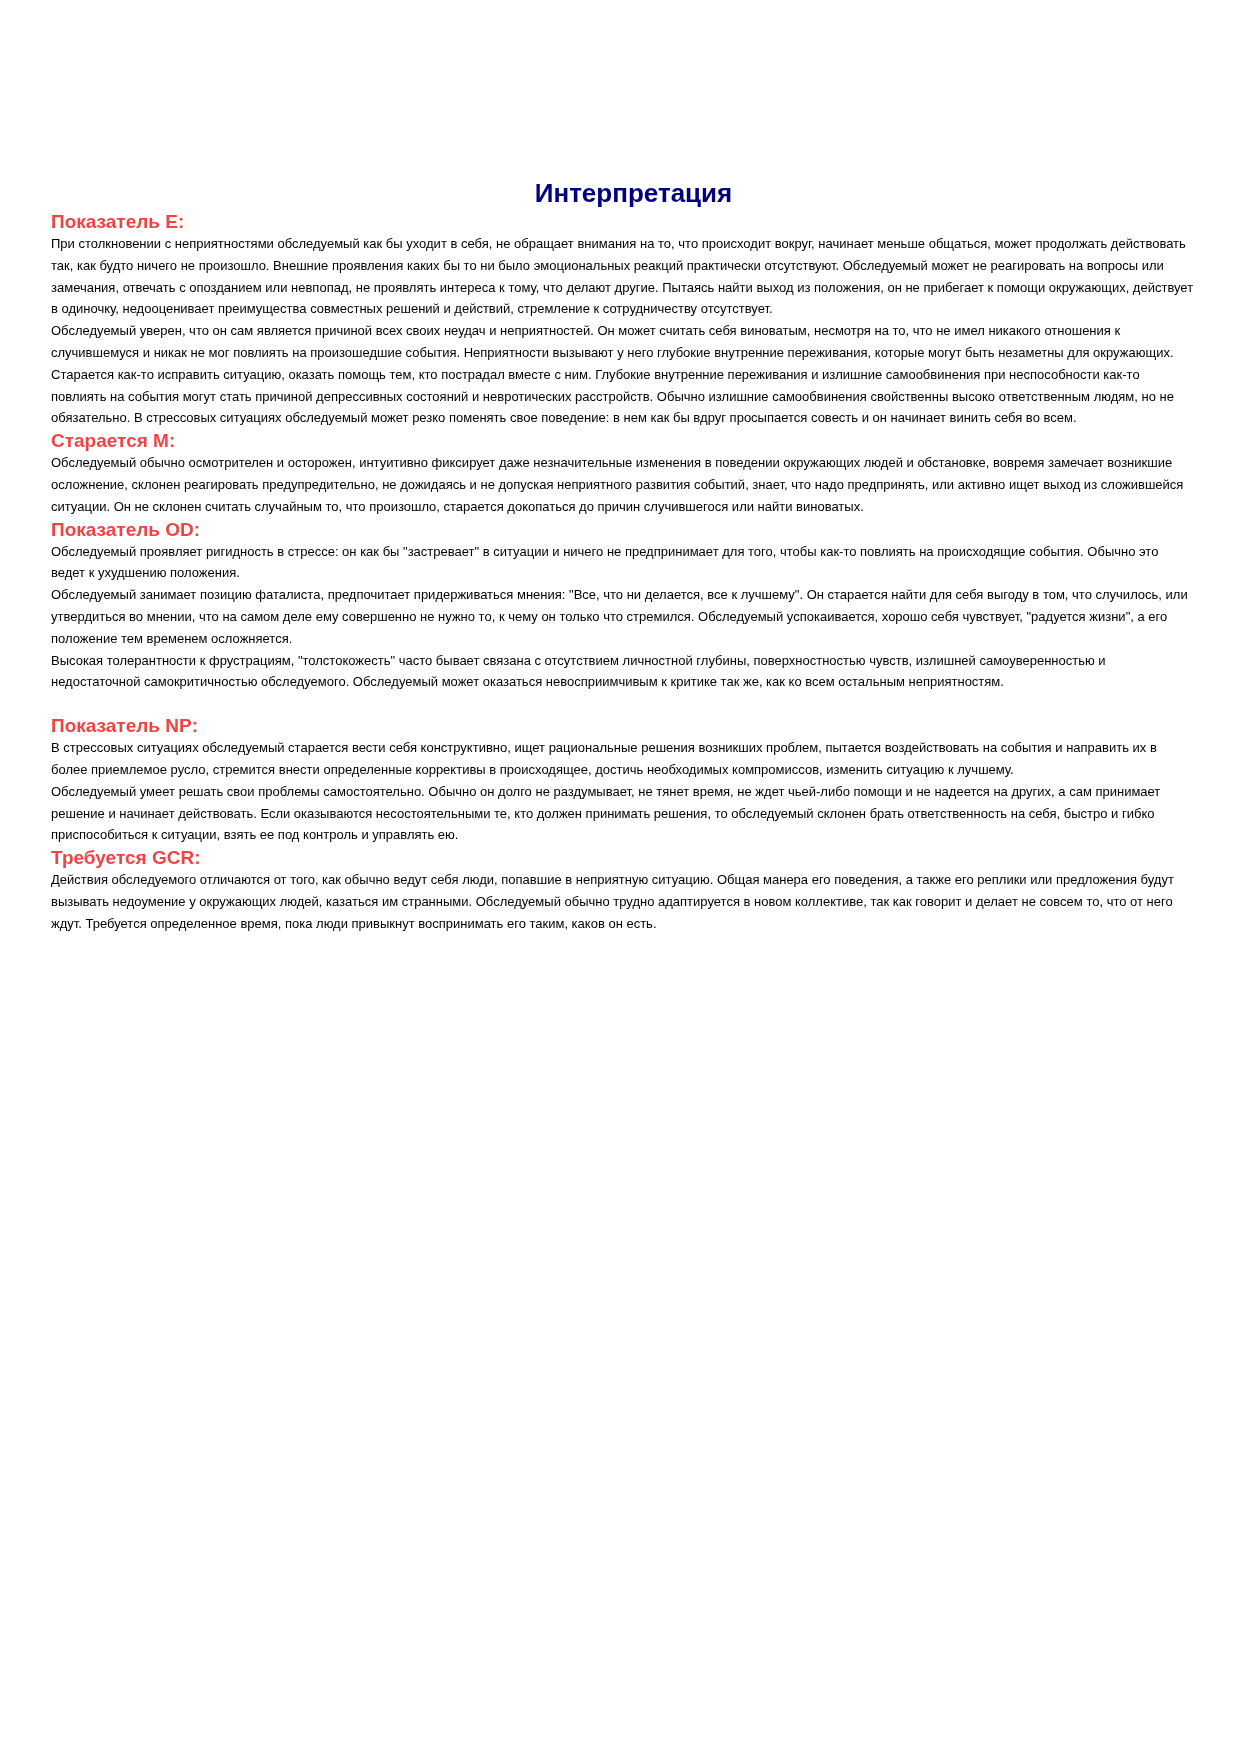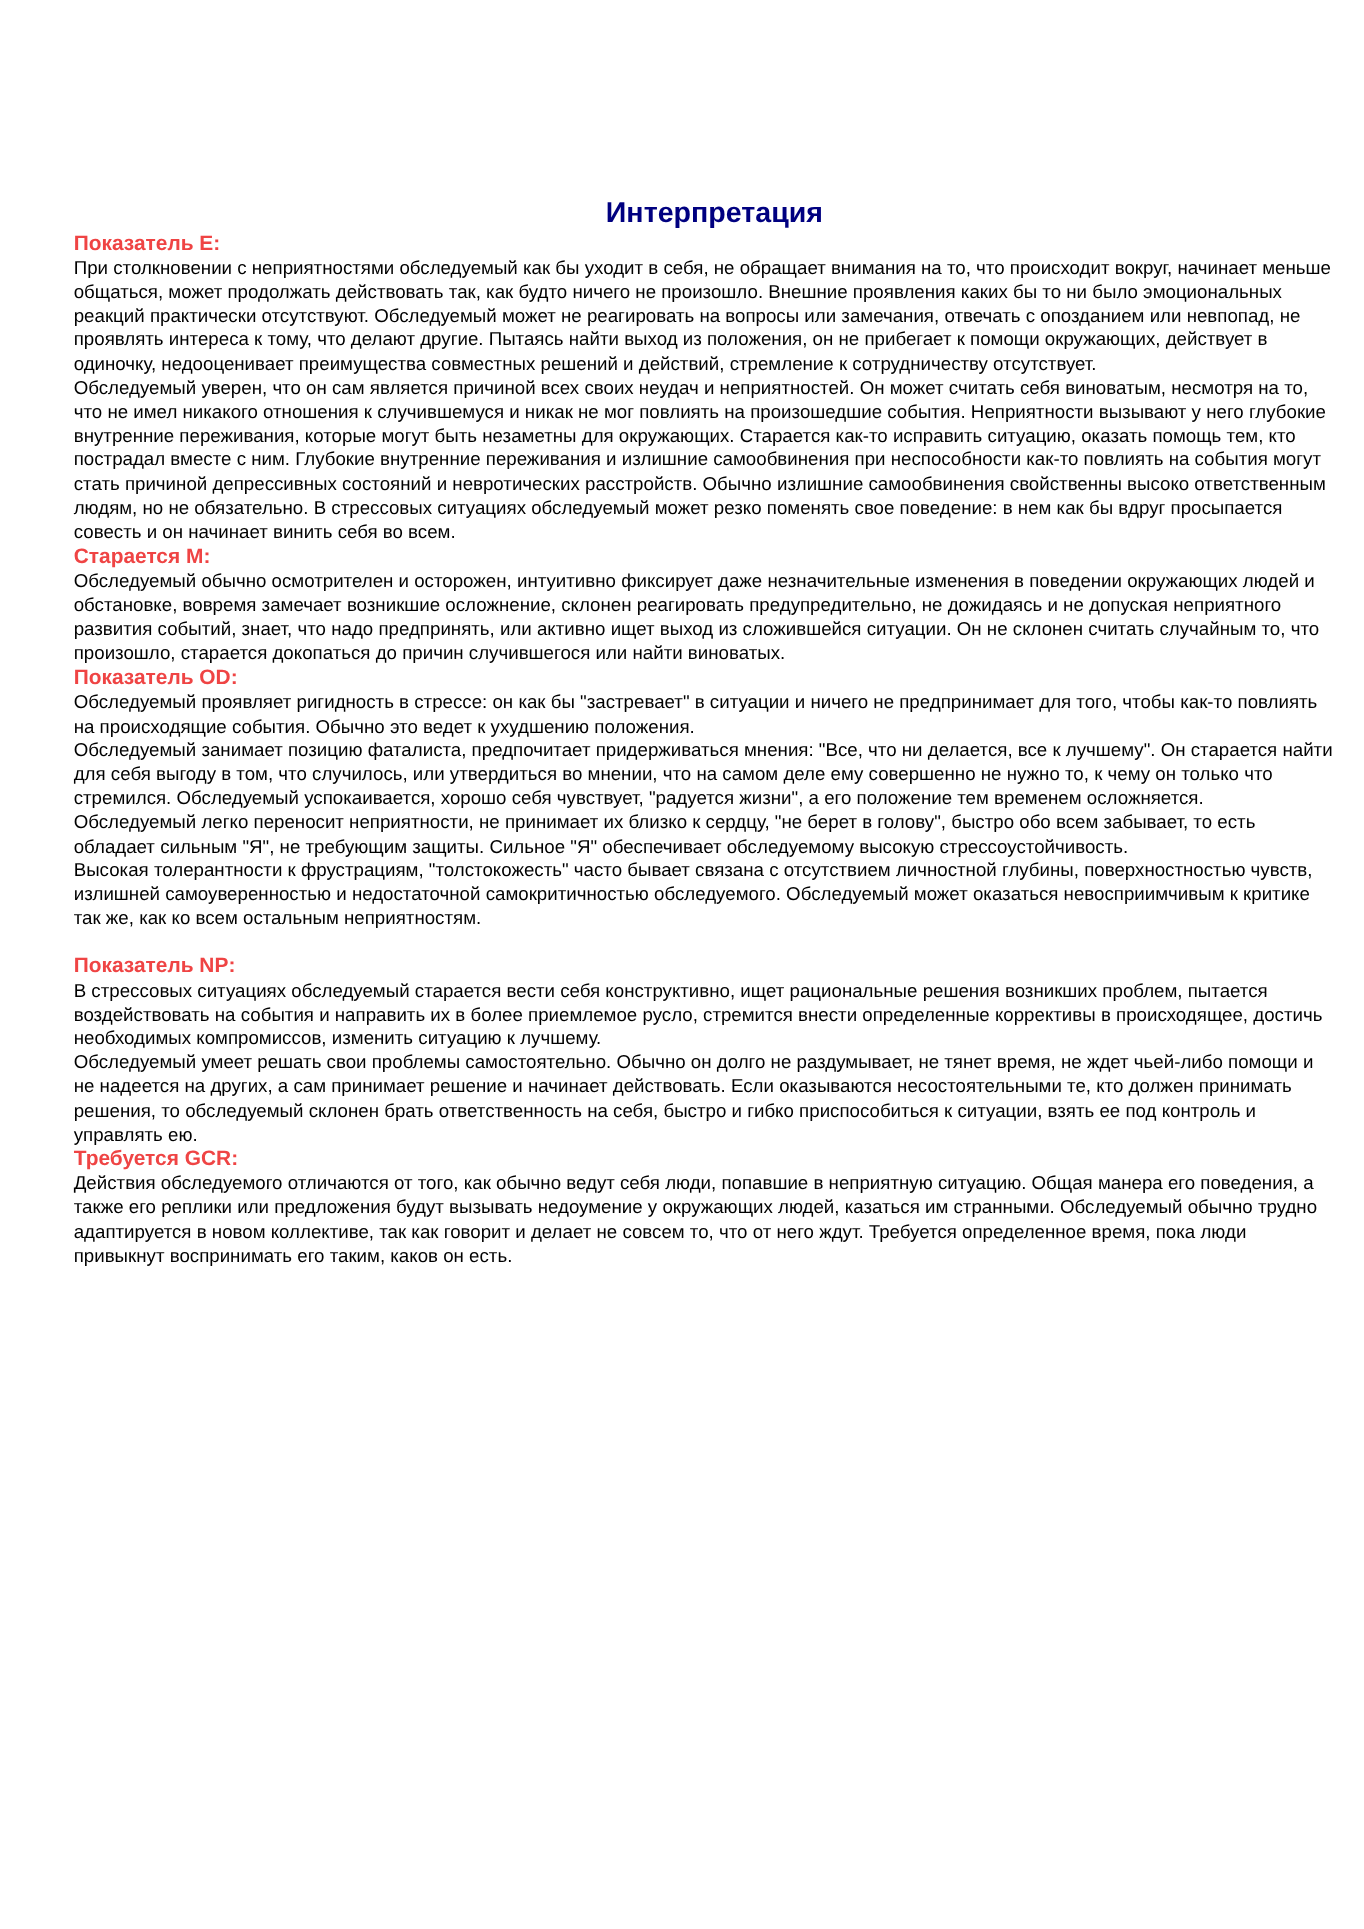--- a/index.html
+++ b/index.html
@@ -13,39 +13,38 @@
       position: relative;
       overflow: hidden;
       font-family: "Liberation Sans", sans-serif;
       color: #000000;
     }
     .page {
       position: absolute;
       left: 51px;
       top: 176px;
       width: 1145px;
-      margin-left: 16px;
     }
     .doc-title {
       text-align: center;
       font-size: 26px;
       font-weight: bold;
       color: #000080;
       line-height: 34px;
       margin: 0 0 0 0;
       padding-left: 20px;
     }
     .section-heading {
       font-size: 19px;
       color: #ef4444;
       line-height: 23px;
       margin: 0;
     }
     .section-para {
-      font-size: 17px;
+      font-size: 13px;
       line-height: 21.8px;
       margin: 0;
       white-space: normal;
     }
     .gap {
       height: 21px;
     }
   </style>
 </head>
 <body>
@@ -67,21 +66,20 @@
     <p class="section-para">Обследуемый обычно осмотрителен и осторожен, интуитивно фиксирует даже незначительные изменения в поведении окружающих людей и обстановке, вовремя замечает возникшие осложнение, склонен реагировать предупредительно, не дожидаясь и не допуская неприятного развития событий, знает, что надо предпринять, или активно ищет выход из сложившейся ситуации. Он не склонен считать случайным то, что произошло, старается докопаться до причин случившегося или найти виноватых.</p>
   </div>
 
   <div>
     <h2 class="section-heading">Показатель OD:</h2>
     <p class="section-para">Обследуемый проявляет ригидность в стрессе: он как бы "застревает" в ситуации и ничего не предпринимает для того, чтобы как-то повлиять на происходящие события. Обычно это ведет к ухудшению положения.</p>
     <p class="section-para">Обследуемый занимает позицию фаталиста, предпочитает придерживаться мнения: "Все, что ни делается, все к лучшему". Он старается найти для себя выгоду в том, что случилось, или утвердиться во мнении, что на самом деле ему совершенно не нужно то, к чему он только что стремился. Обследуемый успокаивается, хорошо себя чувствует, "радуется жизни", а его положение тем временем осложняется.</p>
   </div>
 
   <div>
-    <p class="section-para">Обследуемый легко переносит неприятности, не принимает их близко к сердцу, "не берет в голову", быстро обо всем забывает, то есть обладает сильным "Я", не требующим защиты. Сильное "Я" обеспечивает обследуемому высокую стрессоустойчивость.</p>
     <p class="section-para">Высокая толерантности к фрустрациям, "толстокожесть" часто бывает связана с отсутствием личностной глубины, поверхностностью чувств, излишней самоуверенностью и недостаточной самокритичностью обследуемого. Обследуемый может оказаться невосприимчивым к критике так же, как ко всем остальным неприятностям.</p>
     <div class="gap"></div>
   </div>
 
   <div>
     <h2 class="section-heading">Показатель NP:</h2>
     <p class="section-para">В стрессовых ситуациях обследуемый старается вести себя конструктивно, ищет рациональные решения возникших проблем, пытается воздействовать на события и направить их в более приемлемое русло, стремится внести определенные коррективы в происходящее, достичь необходимых компромиссов, изменить ситуацию к лучшему.</p>
     <p class="section-para">Обследуемый умеет решать свои проблемы самостоятельно. Обычно он долго не раздумывает, не тянет время, не ждет чьей-либо помощи и не надеется на других, а сам принимает решение и начинает действовать. Если оказываются несостоятельными те, кто должен принимать решения, то обследуемый склонен брать ответственность на себя, быстро и гибко приспособиться к ситуации, взять ее под контроль и управлять ею.</p>
   </div>
 

